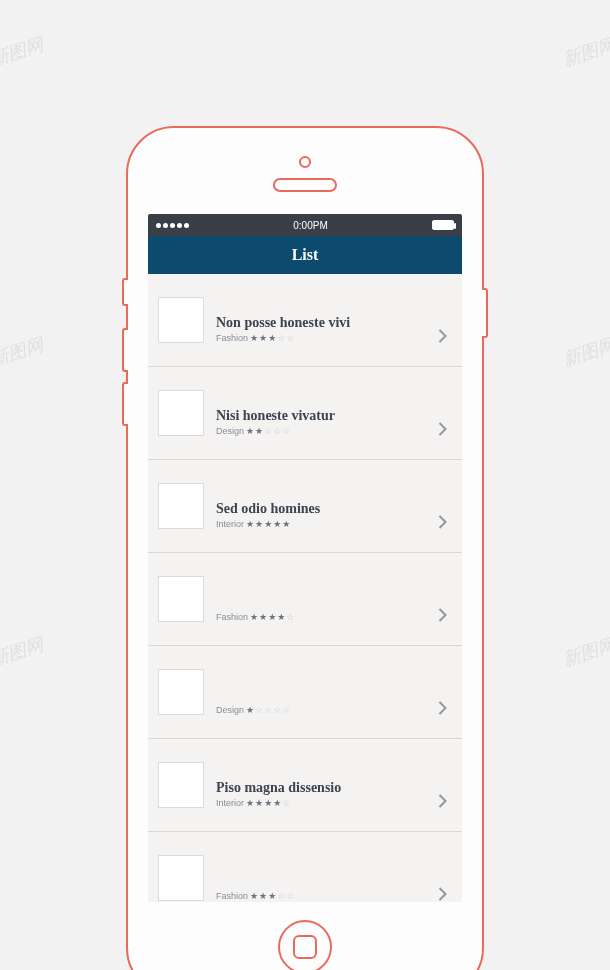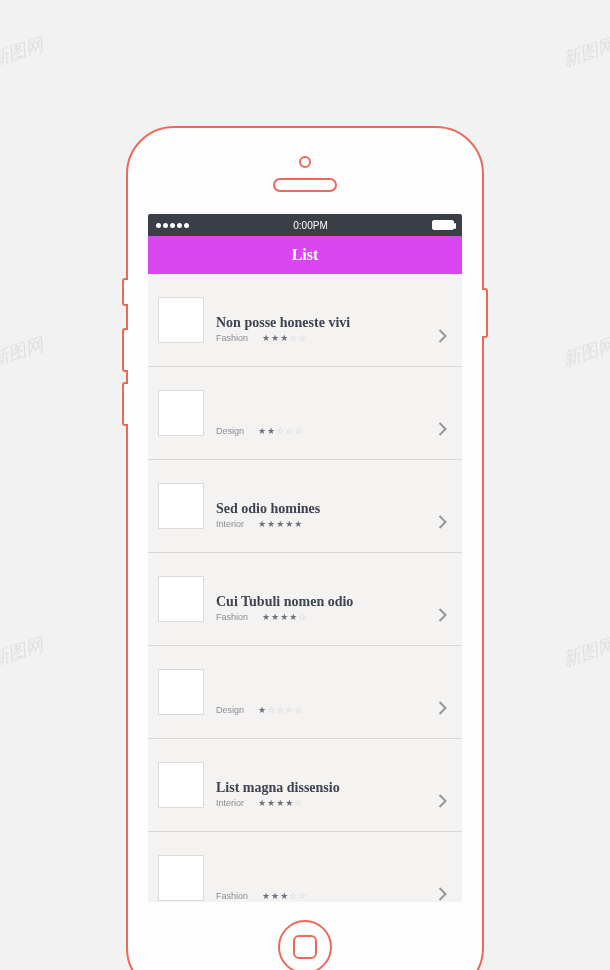--- a/index.html
+++ b/index.html
@@ -103,21 +103,21 @@
   .signal-dots span { width: 5px; height: 5px; border-radius: 50%; background: #fff; }
   .battery {
     width: 22px; height: 10px; border: 1px solid #fff; border-radius: 2px; position: relative;
     background: #fff;
   }
   .battery::after {
     content: ""; position: absolute; right: -3px; top: 2px; width: 2px; height: 6px; background: #fff; border-radius: 1px;
   }
   .nav-bar {
     height: 38px;
-    background: #d946ef;
+    background: #0c4a6e;
     color: #fff;
     font-weight: 600;
     font-size: 16px;
     display: flex;
     align-items: center;
     justify-content: center;
     font-family: Georgia, serif;
   }
   .list { }
   .row {
@@ -141,21 +141,21 @@
     font-weight: 700;
     font-size: 14px;
     color: #3d4350;
     white-space: nowrap;
     overflow: hidden;
     text-overflow: ellipsis;
   }
   .row-sub {
     display: flex;
     align-items: center;
-    gap: 14px;
+    gap: 2px;
     margin-top: 2px;
   }
   .row-cat {
     font-size: 9px;
     color: #8a8c95;
   }
   .stars { display: flex; gap: 1px; }
   .star { font-size: 9px; color: #c9c9cf; line-height: 1; }
   .star.fill { color: #6d7180; }
   .chevron {
@@ -221,20 +221,21 @@
           </div>
           <div class="chevron">
             <svg viewBox="0 0 8 14" fill="none" stroke="currentColor" stroke-width="2">
               <polyline points="1,1 7,7 1,13"></polyline>
             </svg>
           </div>
         </div>
         <div class="row">
           <div class="thumb"></div>
           <div class="row-body">
+            <div class="row-title">Nisi honeste vivatur</div>
             <div class="row-sub">
               <span class="row-cat">Design</span>
               <span class="stars">
                 <span class="star fill">★</span>
                 <span class="star fill">★</span>
                 <span class="star">☆</span>
                 <span class="star">☆</span>
                 <span class="star">☆</span>
               </span>
             </div>
@@ -262,21 +263,20 @@
           </div>
           <div class="chevron">
             <svg viewBox="0 0 8 14" fill="none" stroke="currentColor" stroke-width="2">
               <polyline points="1,1 7,7 1,13"></polyline>
             </svg>
           </div>
         </div>
         <div class="row">
           <div class="thumb"></div>
           <div class="row-body">
-            <div class="row-title">Cui Tubuli nomen odio</div>
             <div class="row-sub">
               <span class="row-cat">Fashion</span>
               <span class="stars">
                 <span class="star fill">★</span>
                 <span class="star fill">★</span>
                 <span class="star fill">★</span>
                 <span class="star fill">★</span>
                 <span class="star">☆</span>
               </span>
             </div>
@@ -303,21 +303,21 @@
           </div>
           <div class="chevron">
             <svg viewBox="0 0 8 14" fill="none" stroke="currentColor" stroke-width="2">
               <polyline points="1,1 7,7 1,13"></polyline>
             </svg>
           </div>
         </div>
         <div class="row">
           <div class="thumb"></div>
           <div class="row-body">
-            <div class="row-title">List magna dissensio</div>
+            <div class="row-title">Piso magna dissensio</div>
             <div class="row-sub">
               <span class="row-cat">Interior</span>
               <span class="stars">
                 <span class="star fill">★</span>
                 <span class="star fill">★</span>
                 <span class="star fill">★</span>
                 <span class="star fill">★</span>
                 <span class="star">☆</span>
               </span>
             </div>

